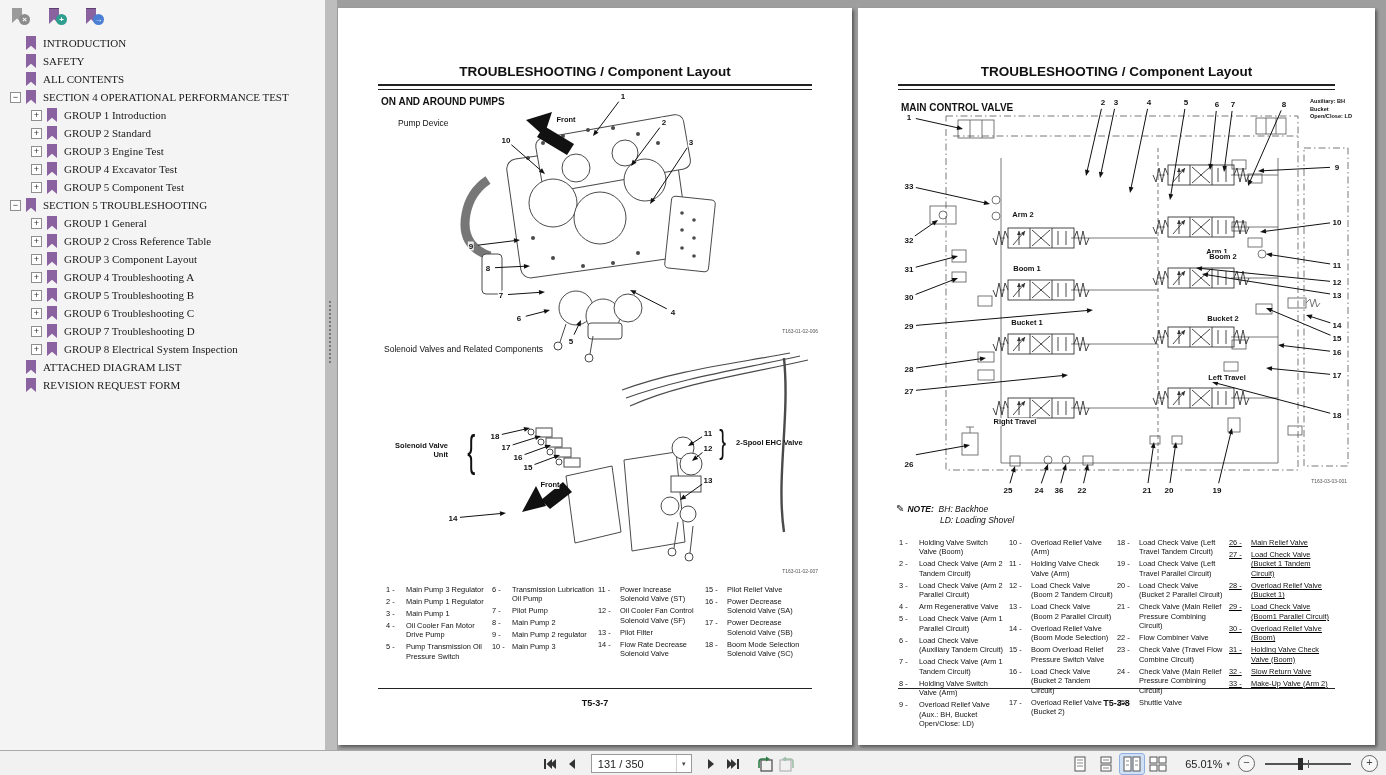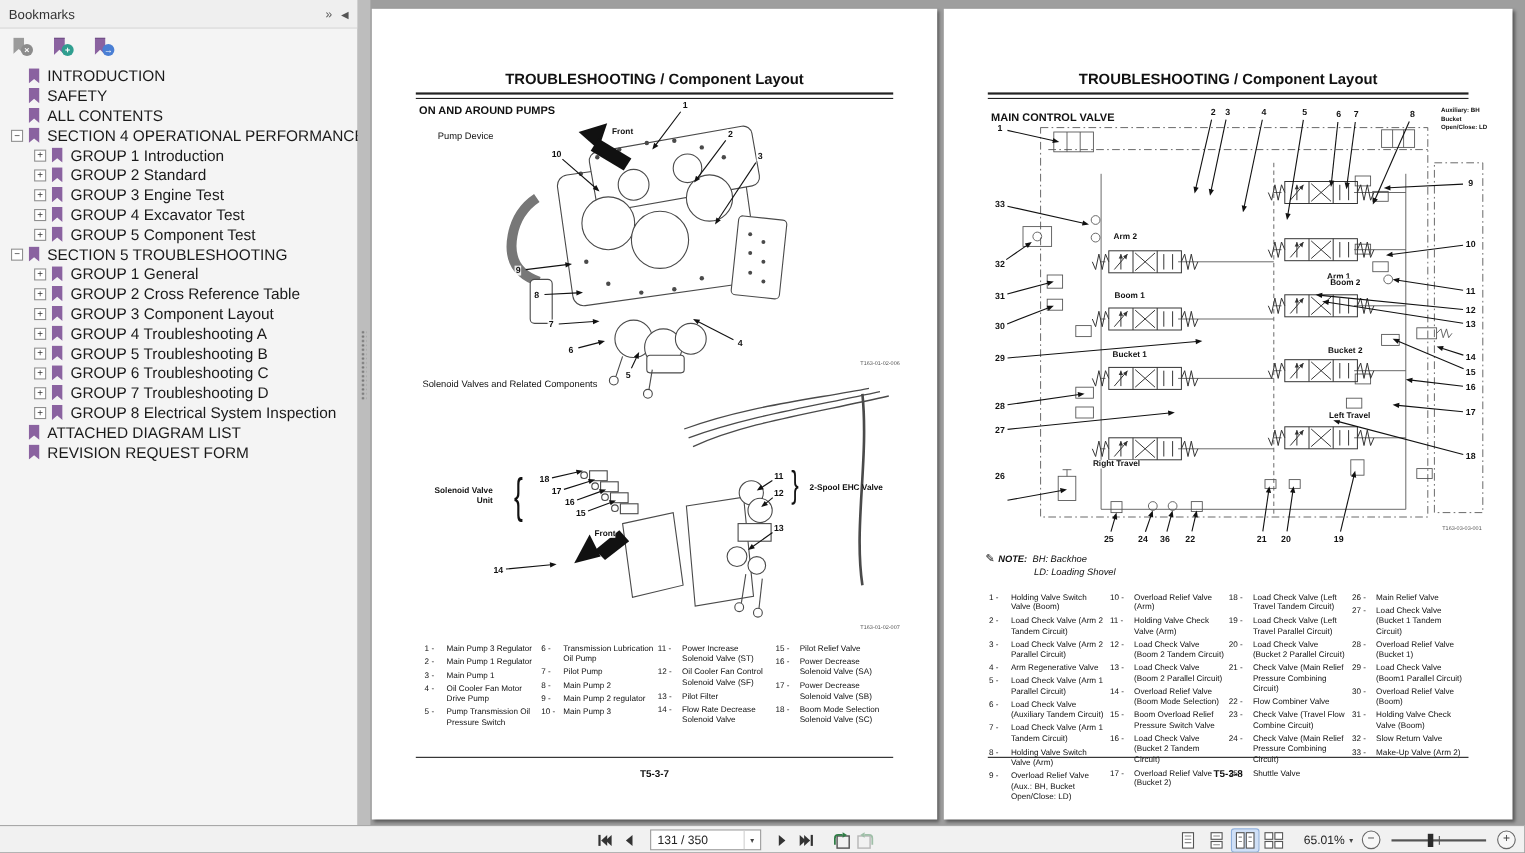--- a/index.html
+++ b/index.html
@@ -18,21 +18,21 @@
   .bm-badge{position:absolute;right:0;bottom:1px;width:11px;height:11px;border-radius:50%;color:#fff;font-size:8px;line-height:11px;text-align:center;font-weight:bold;}
   .bm-badge.x{background:#8c8c8c;}
   .bm-badge.plus{background:#2f9e8f;}
   .bm-badge.go{background:#4a7fd4;}
   .sb-tree{padding:4px 0 0 10px;}
   .tree-row{display:flex;align-items:center;height:18px;cursor:pointer;white-space:nowrap;}
   .tree-row[data-level="1"]{padding-left:21px;}
   .exp{width:11px;height:11px;box-sizing:border-box;border:1px solid #8f8f8f;background:#fff;font-size:9px;line-height:9px;text-align:center;color:#333;margin-right:5px;flex:0 0 11px;}
   .exp:empty{visibility:hidden;}
   .bm-ic{width:10px;height:14px;clip-path:polygon(0 0,100% 0,100% 100%,50% 70%,0 100%);background:#8a62a0;margin-right:7px;flex:0 0 10px;}
-  .bm-label{font-size:14px;color:#1a1a1a;}
+  .bm-label{font-size:11px;color:#1a1a1a;font-family:Liberation Serif, serif;}
 
   
   #splitter{position:absolute;left:325px;top:0;width:12px;height:750px;background:#bdbdbd;border-right:1px solid #8f8f8f;cursor:col-resize;}
   #splitter .grip{position:absolute;left:3px;top:300px;width:5px;height:64px;background-image:radial-gradient(#777 1px,transparent 1.2px);background-size:4px 4px;}
 
   
   #docarea{position:absolute;left:337px;top:0;width:1049px;height:750px;background:#9e9e9e;}
   .page{position:absolute;top:8px;height:737px;background:#fff;box-shadow:2px 2px 3px rgba(0,0,0,.45);overflow:hidden;}
   .page-left{left:1px;width:514px;}
   .page-right{left:521px;width:517px;}
@@ -81,26 +81,20 @@
   .slider .track{position:absolute;left:0;right:0;top:7px;height:2px;background:#555;}
   .slider .tick{position:absolute;left:50%;top:4px;width:1px;height:8px;background:#555;}
   .slider .handle{position:absolute;left:38%;top:2px;width:5px;height:12px;background:#2b2b2b;cursor:grab;}
 </style>
 </head>
 <body>
 
 <div id="app">
 
   <aside id="sidebar">
-    <div class="sb-header">
-      <span>Bookmarks</span>
-      <span class="sp"></span>
-      <span class="sb-hicon">»</span>
-      <span class="sb-hicon" style="font-size:9px;">◀</span>
-    </div>
     <div class="sb-toolbar">
       <span class="bm-btn">
         <span class="bm-flag gray"></span>
         <span class="bm-badge x">×</span>
       </span>
       <span class="bm-btn">
         <span class="bm-flag purple"></span>
         <span class="bm-badge plus">+</span>
       </span>
       <span class="bm-btn">
@@ -669,21 +663,21 @@
           <span class="co" style="left: 359px; top: 96px;">6</span>
           <span class="co" style="left: 375px; top: 96px;">7</span>
           <span class="co" style="left: 426px; top: 96px;">8</span>
           <span class="co" style="left: 51px; top: 178px;">33</span>
           <span class="co" style="left: 51px; top: 232px;">32</span>
           <span class="co" style="left: 51px; top: 261px;">31</span>
           <span class="co" style="left: 51px; top: 289px;">30</span>
           <span class="co" style="left: 51px; top: 318px;">29</span>
           <span class="co" style="left: 51px; top: 361px;">28</span>
           <span class="co" style="left: 51px; top: 383px;">27</span>
-          <span class="co" style="left: 51px; top: 425px;">26</span>
+          <span class="co" style="left: 51px; top: 456px;">26</span>
           <span class="co" style="left: 479px; top: 159px;">9</span>
           <span class="co" style="left: 479px; top: 214px;">10</span>
           <span class="co" style="left: 479px; top: 257px;">11</span>
           <span class="co" style="left: 479px; top: 274px;">12</span>
           <span class="co" style="left: 479px; top: 287px;">13</span>
           <span class="co" style="left: 479px; top: 317px;">14</span>
           <span class="co" style="left: 479px; top: 330px;">15</span>
           <span class="co" style="left: 479px; top: 344px;">16</span>
           <span class="co" style="left: 479px; top: 367px;">17</span>
           <span class="co" style="left: 479px; top: 407px;">18</span>
@@ -822,21 +816,21 @@
             </div>
             <div class="lg-item">
               <span class="n" style="flex-basis:22px;">24 -</span>
               <span class="t">Check Valve (Main Relief Pressure Combining Circuit)</span>
             </div>
             <div class="lg-item">
               <span class="n" style="flex-basis:22px;">25 -</span>
               <span class="t">Shuttle Valve</span>
             </div>
           </div>
-        <div class="lg-col" style="width:108px;">
+        <div class="lg-col" style="width:108px;text-decoration:underline;">
             <div class="lg-item">
               <span class="n" style="flex-basis:22px;">26 -</span>
               <span class="t">Main Relief Valve</span>
             </div>
             <div class="lg-item">
               <span class="n" style="flex-basis:22px;">27 -</span>
               <span class="t">Load Check Valve (Bucket 1 Tandem Circuit)</span>
             </div>
             <div class="lg-item">
               <span class="n" style="flex-basis:22px;">28 -</span>

